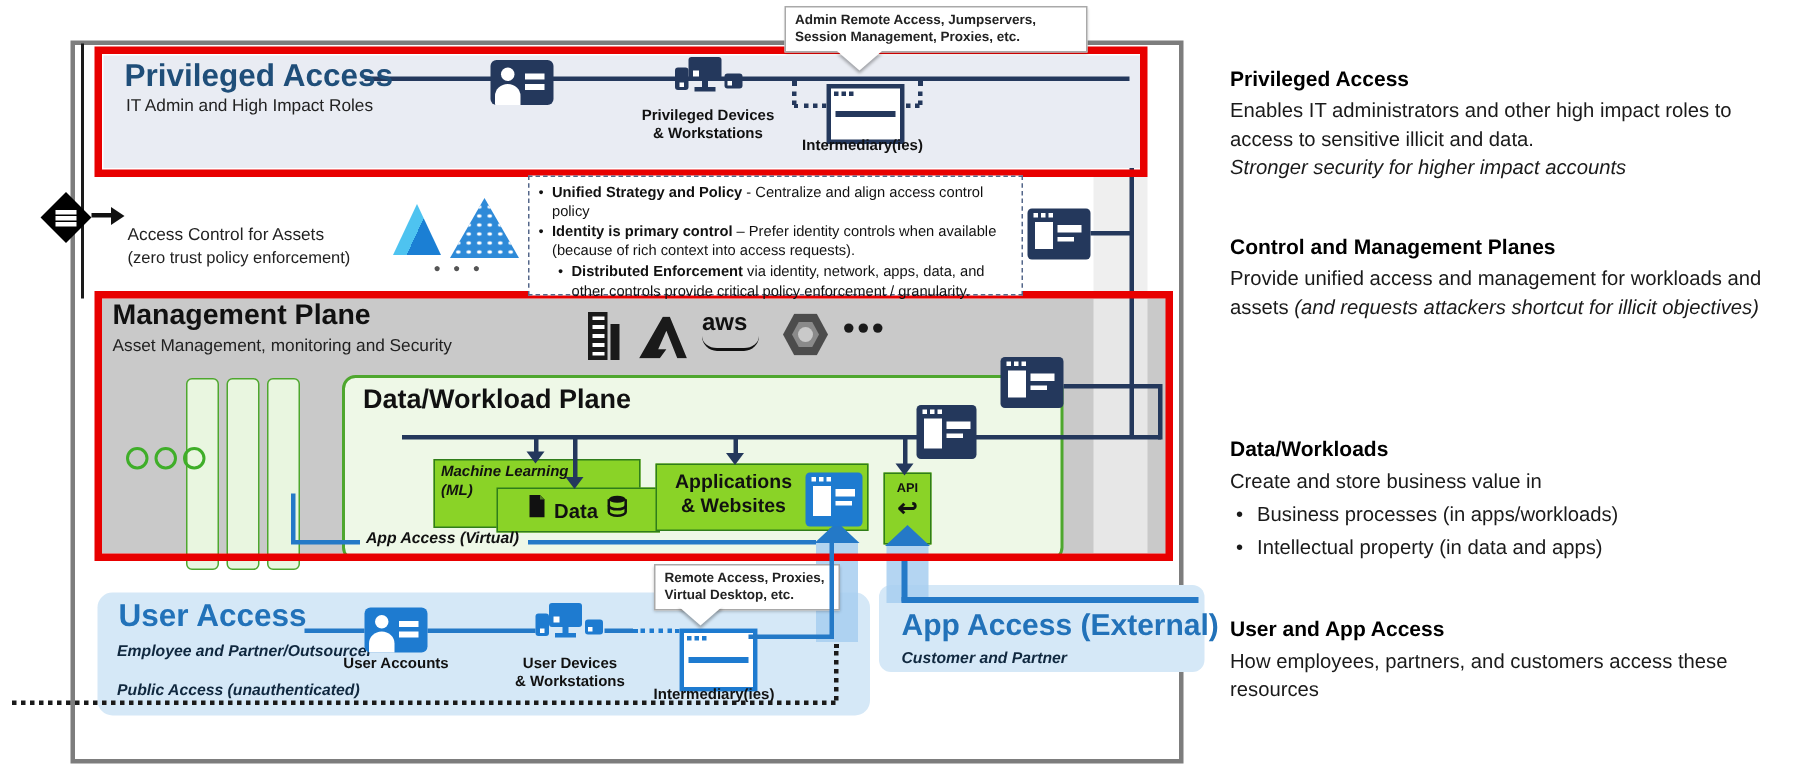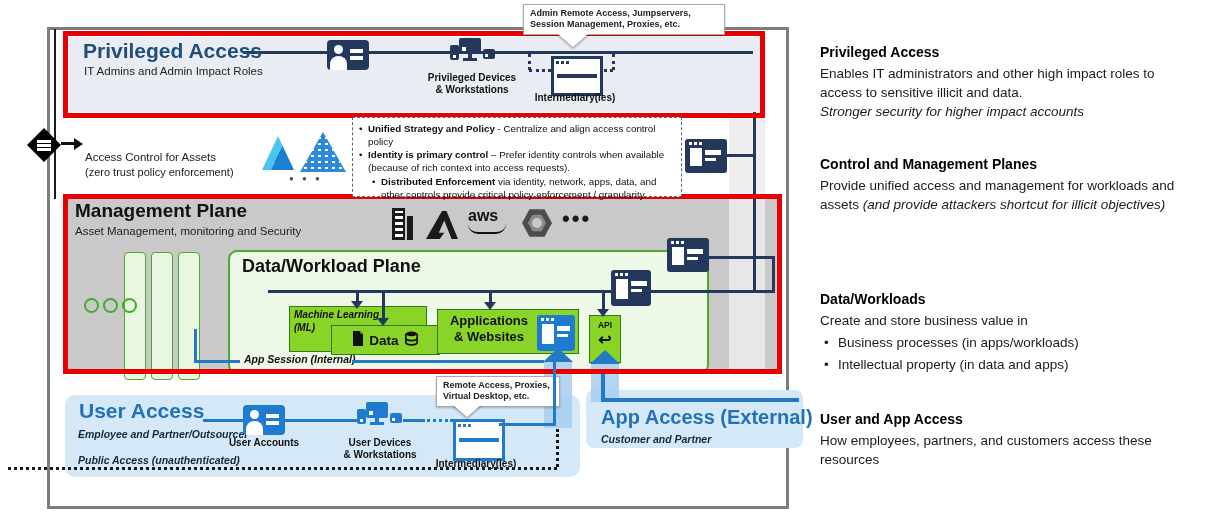--- a/index.html
+++ b/index.html
@@ -122,35 +122,35 @@
   <div class="ahd" style="left:597px;top:309px;"></div>
 
   <div class="w" style="left:753px;top:51px;width:2.5px;height:241px;"></div>
   <div class="w" style="left:727px;top:154px;width:28px;height:2.5px;"></div>
   <div class="w" style="left:709px;top:256px;width:64px;height:2.5px;"></div>
   <div class="w" style="left:772px;top:256px;width:2.5px;height:37px;"></div>
   <div class="w" style="left:648px;top:290px;width:126px;height:2.5px;"></div>
 
   <div class="bw" style="left:194px;top:329px;width:3px;height:33px;"></div>
   <div class="bw" style="left:194px;top:360px;width:46px;height:2.5px;"></div>
-  <div class="abs" style="left:244px;top:353px;font-size:10.5px;font-weight:bold;font-style:italic;color:#111;">App Session (Internal)</div>
+  <div class="abs" style="left:244px;top:353px;font-size:10.5px;font-weight:bold;font-style:italic;color:#111;">App Access (Virtual)</div>
   <div class="bw" style="left:352px;top:360px;width:192px;height:2.5px;"></div>
 
   <div class="abs" style="left:544px;top:362px;width:28px;height:66px;background:rgba(167,206,240,.85);"></div>
   <div class="ahu" style="left:543px;top:348px;"></div>
   <div class="abs" style="left:591px;top:364px;width:28px;height:38px;background:rgba(167,206,240,.85);"></div>
   <div class="ahu" style="left:590px;top:350px;"></div>
 
   <div class="abs" style="left:69px;top:37px;width:691px;height:75px;background:#e9ecf3;"></div>
   <div class="w" style="left:243px;top:51px;width:510px;height:2.5px;"></div>
   <div class="abs" style="left:63px;top:31px;width:702px;height:87px;border:5px solid #e80000;box-sizing:border-box;"></div>
   <div class="abs" style="left:63px;top:194px;width:719px;height:180px;border:5px solid #e80000;box-sizing:border-box;"></div>
 
   <div class="abs" style="left:83px;top:39px;font-size:21px;font-weight:bold;color:#1f4e79;">Privileged Access</div>
-  <div class="abs" style="left:84px;top:65px;font-size:11.5px;color:#222;">IT Admins and Admin Impact Roles</div>
+  <div class="abs" style="left:84px;top:65px;font-size:11.5px;color:#222;">IT Admin and High Impact Roles</div>
   <div class="card" style="left:327px;top:40px;width:42px;height:30px;">
       <div class="ph"></div>
       <div class="pb"></div>
       <div class="l1"></div>
       <div class="l2"></div>
     </div>
   <div class="dev" style="left:450px;top:38px;width:46px;height:32px;">
       <div class="mon">
         <i></i>
       </div>
@@ -297,21 +297,21 @@
   <div class="abs" style="left:601px;top:433px;font-size:10.5px;font-weight:bold;font-style:italic;color:#10283f;">Customer and Partner</div>
 
   <div class="rp-h" style="left:820px;top:44px;">Privileged Access</div>
   <div class="rp-b" style="left:820px;top:64px;">
     <span>Enables IT administrators and other high impact roles to access to sensitive illicit and data.</span><br>
     <i>Stronger security for higher impact accounts</i>
   </div>
 
   <div class="rp-h" style="left:820px;top:156px;">Control and Management Planes</div>
   <div class="rp-b" style="left:820px;top:176px;">
-    <span>Provide unified access and management for workloads and assets </span><i>(and provide attackers shortcut for illicit objectives)</i>
+    <span>Provide unified access and management for workloads and assets </span><i>(and requests attackers shortcut for illicit objectives)</i>
   </div>
 
   <div class="rp-h" style="left:820px;top:291px;">Data/Workloads</div>
   <div class="rp-b" style="left:820px;top:311px;">
     <span>Create and store business value in</span>
     <div class="rp-bullet">Business processes (in apps/workloads)</div>
     <div class="rp-bullet">Intellectual property (in data and apps)</div>
   </div>
 
   <div class="rp-h" style="left:820px;top:411px;">User and App Access</div>

